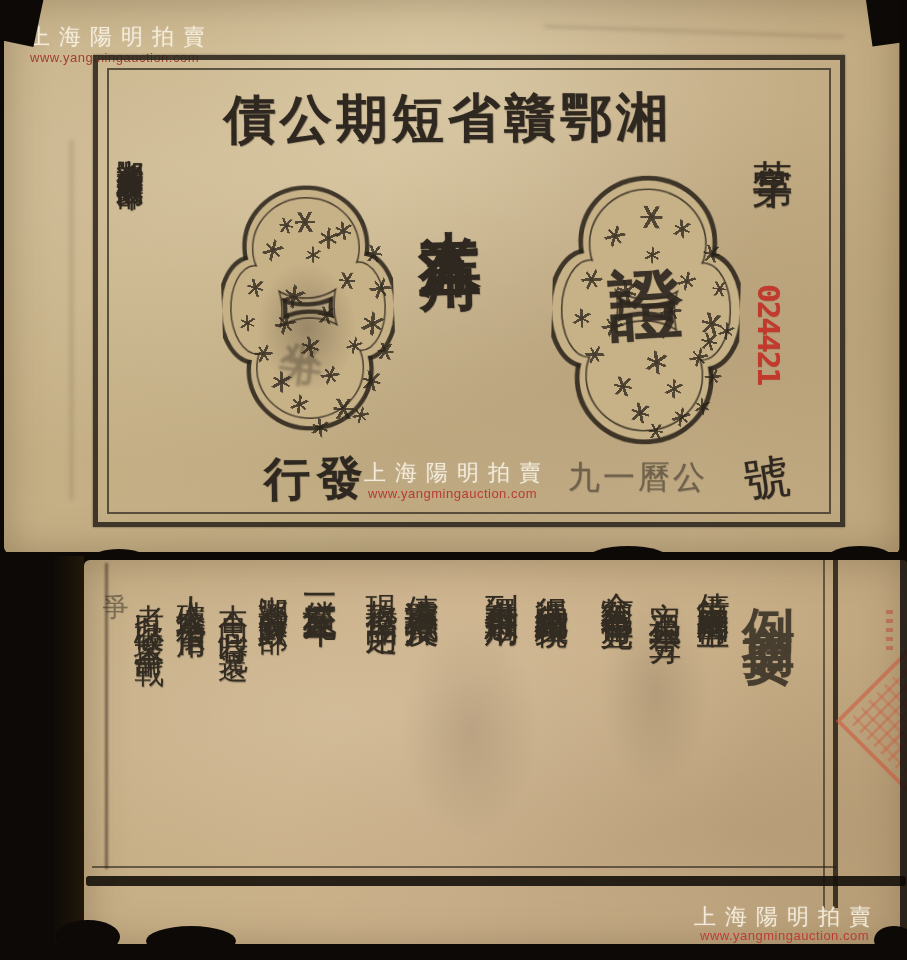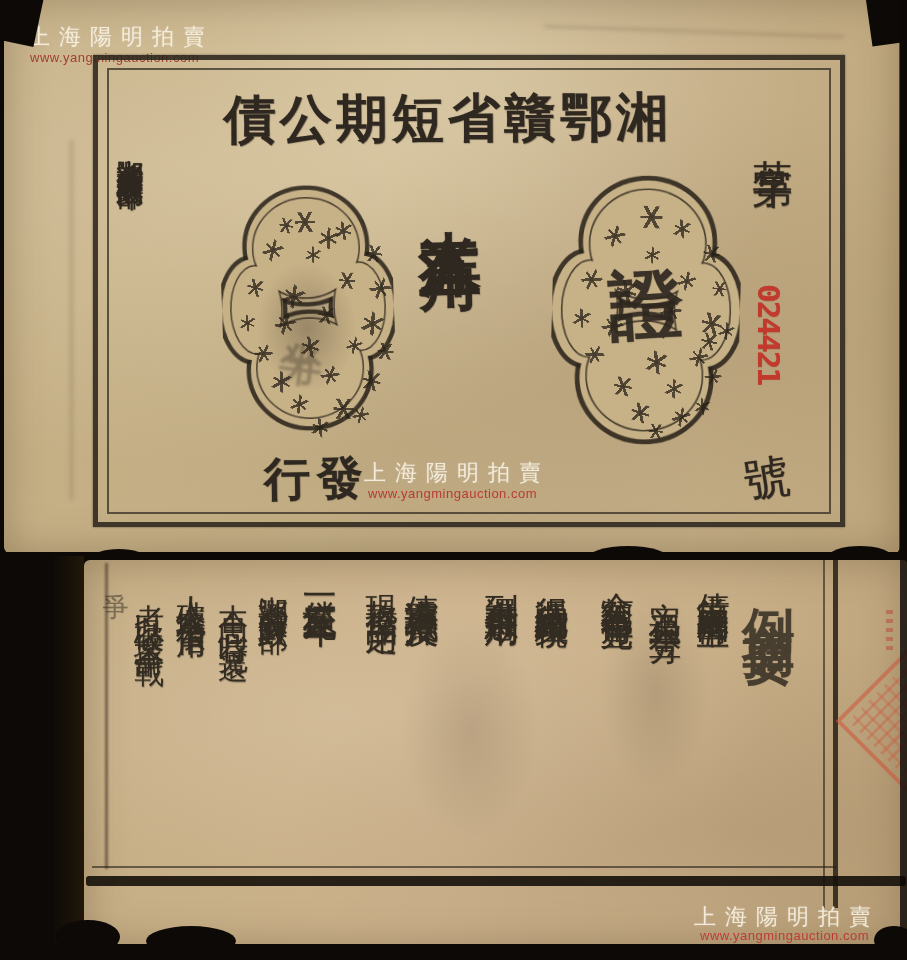--- a/index.html
+++ b/index.html
@@ -226,20 +226,21 @@
     <div id="seal-right-char" class="ink">證</div>
   </div>
 
   <div id="denomination" class="vcol ink">大洋五角</div>
 
   <div id="serial-prefix" class="vcol ink">草字第</div>
   <div id="serial-number" class="vcol">024421</div>
   <div id="serial-suffix" class="ink">號</div>
 
   <div id="issue-line-left" class="ink">行發</div>
+  <div id="issue-line-right" class="ink">九一曆公</div>
 
   <div class="wm-brand" style="left:364px;top:458px;font-size:22px;">上海陽明拍賣</div>
   <div class="wm-url" style="left:368px;top:486px;color:rgba(185,40,35,.85);">www.yangmingauction.com</div>
 
   <div class="dark" style="left:0;top:552px;width:907px;height:12px;"></div>
   <div class="dark blob" style="left:586px;top:546px;width:84px;height:28px;"></div>
   <div class="dark blob" style="left:92px;top:549px;width:54px;height:18px;"></div>
   <div class="dark blob" style="left:828px;top:546px;width:64px;height:22px;"></div>
 
   <div id="back-left-dark" class="dark"></div>

